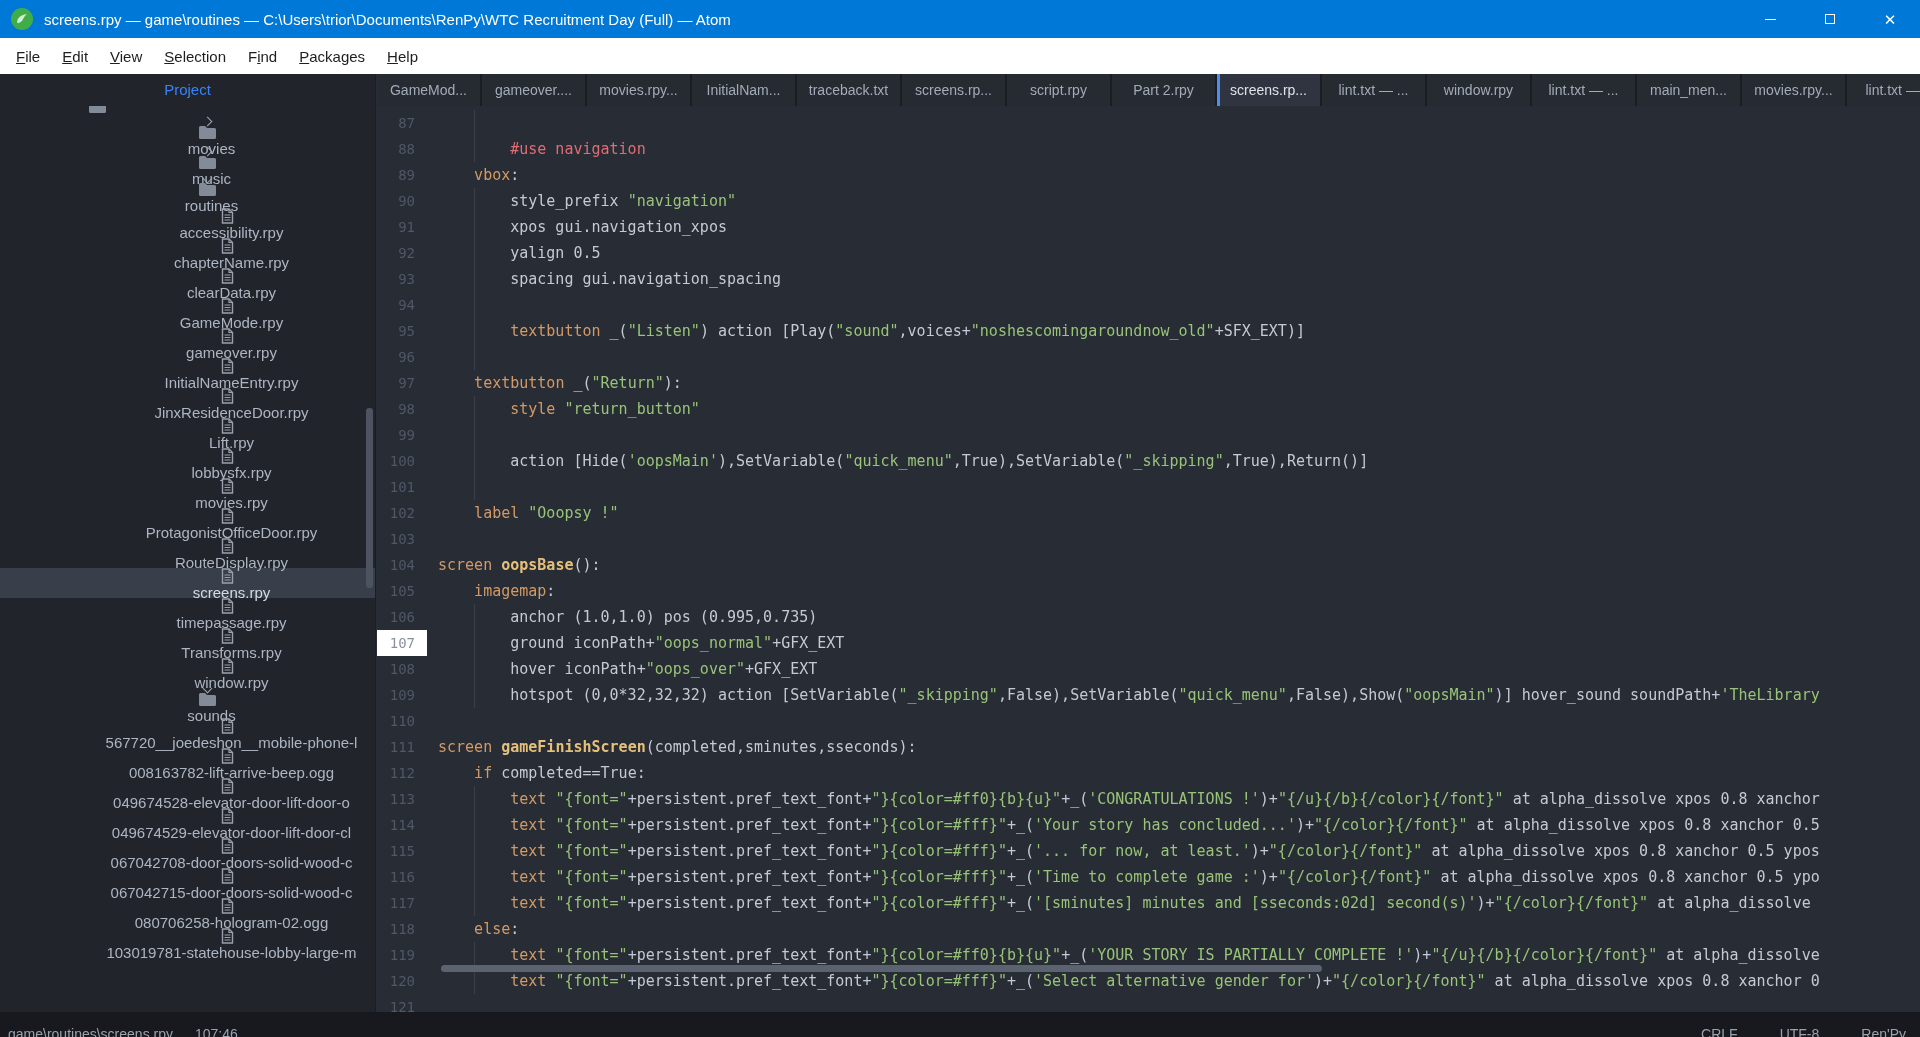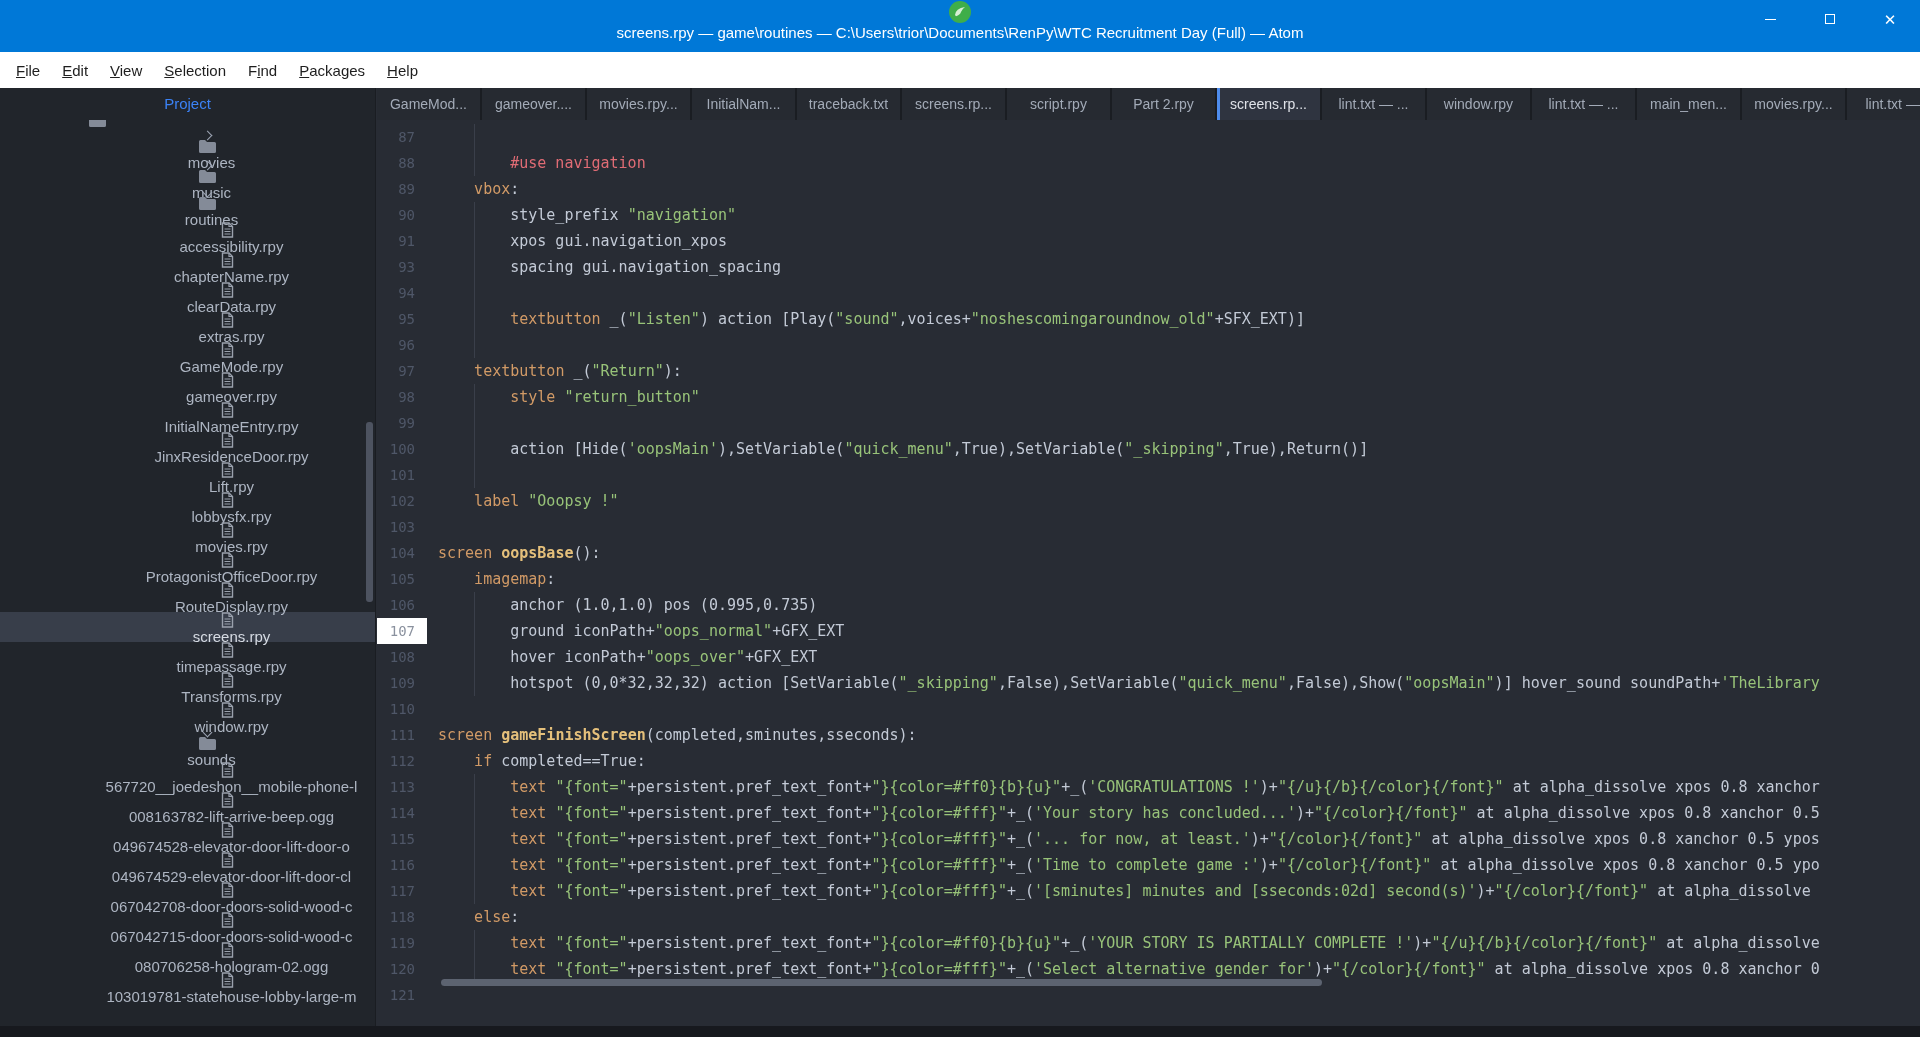--- a/index.html
+++ b/index.html
@@ -1,20 +1,20 @@
 <!DOCTYPE html>
 <html><head>
 <meta charset="utf-8">
 <style>
   * { margin:0; padding:0; box-sizing:border-box; }
   html,body { width:1920px; height:1037px; overflow:hidden; background:#282c34;
               font-family:"Liberation Sans", sans-serif; }
 
   
-  #titlebar { height:52px; background:#0078d7; display:flex; align-items:center; position:relative;flex-direction:column; }
+  #titlebar { height:38px; background:#0078d7; display:flex; align-items:center; position:relative; }
   #app-icon { margin:0 10px 0 10px; width:24px; height:24px; flex:none; }
   #window-title { color:#ffffff; font-size:15px; white-space:nowrap; }
   #win-controls { position:absolute; right:0; top:0; height:38px; display:flex; }
   .win-btn { width:60px; height:38px; display:flex; align-items:center; justify-content:center; }
   .min-glyph { width:11px; height:1px; background:#fff; display:block; }
   .max-glyph { width:10px; height:10px; border:1.3px solid #fff; display:block; }
   .close-glyph { color:#fff; font-size:15px; line-height:1; }
 
   
   #menubar { height:36px; background:#ffffff; display:flex; align-items:center; padding-left:5px; }
@@ -183,30 +183,20 @@
           <span class="tree-label">clearData.rpy</span>
         </div>
         <div class="tree-row file">
           <span class="tree-icon">
             <svg width="13" height="16" viewBox="0 0 13 16">
               <path d="M1.5 1 H8 L11.5 4.5 V15 H1.5 Z" fill="none" stroke="#9aa1ad" stroke-width="1.4"></path>
               <path d="M8 1 V4.5 H11.5" fill="none" stroke="#9aa1ad" stroke-width="1.2"></path>
               <path d="M3.5 7 H9.5 M3.5 9.5 H9.5 M3.5 12 H9.5" stroke="#9aa1ad" stroke-width="1.1"></path>
             </svg>
           </span>
-          <span class="tree-label">extras.rpy</span>
-        </div>
-        <div class="tree-row file">
-          <span class="tree-icon">
-            <svg width="13" height="16" viewBox="0 0 13 16">
-              <path d="M1.5 1 H8 L11.5 4.5 V15 H1.5 Z" fill="none" stroke="#9aa1ad" stroke-width="1.4"></path>
-              <path d="M8 1 V4.5 H11.5" fill="none" stroke="#9aa1ad" stroke-width="1.2"></path>
-              <path d="M3.5 7 H9.5 M3.5 9.5 H9.5 M3.5 12 H9.5" stroke="#9aa1ad" stroke-width="1.1"></path>
-            </svg>
-          </span>
           <span class="tree-label">GameMode.rpy</span>
         </div>
         <div class="tree-row file">
           <span class="tree-icon">
             <svg width="13" height="16" viewBox="0 0 13 16">
               <path d="M1.5 1 H8 L11.5 4.5 V15 H1.5 Z" fill="none" stroke="#9aa1ad" stroke-width="1.4"></path>
               <path d="M8 1 V4.5 H11.5" fill="none" stroke="#9aa1ad" stroke-width="1.2"></path>
               <path d="M3.5 7 H9.5 M3.5 9.5 H9.5 M3.5 12 H9.5" stroke="#9aa1ad" stroke-width="1.1"></path>
             </svg>
           </span>
@@ -462,20 +452,21 @@
         <div class="tab">
           <span class="tab-label">lint.txt —...</span>
         </div>
       </div>
     <div id="code-area">
         <div class="code-line"><span class="gutter">87</span><span class="content"><span class="ind"></span><span class="ind g"></span></span></div>
         <div class="code-line"><span class="gutter">88</span><span class="content"><span class="ind"></span><span class="ind g"></span><span class="tc">#use navigation</span></span></div>
         <div class="code-line"><span class="gutter">89</span><span class="content"><span class="ind"></span><span class="tk">vbox</span><span>:</span></span></div>
         <div class="code-line"><span class="gutter">90</span><span class="content"><span class="ind"></span><span class="ind g"></span><span>style_prefix </span><span class="ts">"navigation"</span></span></div>
         <div class="code-line"><span class="gutter">91</span><span class="content"><span class="ind"></span><span class="ind g"></span><span>xpos gui.navigation_xpos</span></span></div>
+        <div class="code-line"><span class="gutter">92</span><span class="content"><span class="ind"></span><span class="ind g"></span><span>yalign 0.5</span></span></div>
         <div class="code-line"><span class="gutter">93</span><span class="content"><span class="ind"></span><span class="ind g"></span><span>spacing gui.navigation_spacing</span></span></div>
         <div class="code-line"><span class="gutter">94</span><span class="content"><span class="ind"></span><span class="ind g"></span></span></div>
         <div class="code-line"><span class="gutter">95</span><span class="content"><span class="ind"></span><span class="ind g"></span><span class="tk">textbutton</span><span> _(</span><span class="ts">"Listen"</span><span>) action [Play(</span><span class="ts">"sound"</span><span>,voices+</span><span class="ts">"noshescomingaroundnow_old"</span><span>+SFX_EXT)]</span></span></div>
         <div class="code-line"><span class="gutter">96</span><span class="content"><span class="ind"></span><span class="ind g"></span></span></div>
         <div class="code-line"><span class="gutter">97</span><span class="content"><span class="ind"></span><span class="tk">textbutton</span><span> _(</span><span class="ts">"Return"</span><span>):</span></span></div>
         <div class="code-line"><span class="gutter">98</span><span class="content"><span class="ind"></span><span class="ind g"></span><span class="tk">style</span><span> </span><span class="ts">"return_button"</span></span></div>
         <div class="code-line"><span class="gutter">99</span><span class="content"><span class="ind"></span><span class="ind g"></span></span></div>
         <div class="code-line"><span class="gutter">100</span><span class="content"><span class="ind"></span><span class="ind g"></span><span>action [Hide(</span><span class="ts">'oopsMain'</span><span>),SetVariable(</span><span class="ts">"quick_menu"</span><span>,True),SetVariable(</span><span class="ts">"_skipping"</span><span>,True),Return()]</span></span></div>
         <div class="code-line"><span class="gutter">101</span><span class="content"><span class="ind"></span><span class="ind g"></span></span></div>
         <div class="code-line"><span class="gutter">102</span><span class="content"><span class="ind"></span><span class="tk">label</span><span> </span><span class="ts">"Ooopsy !"</span></span></div>

